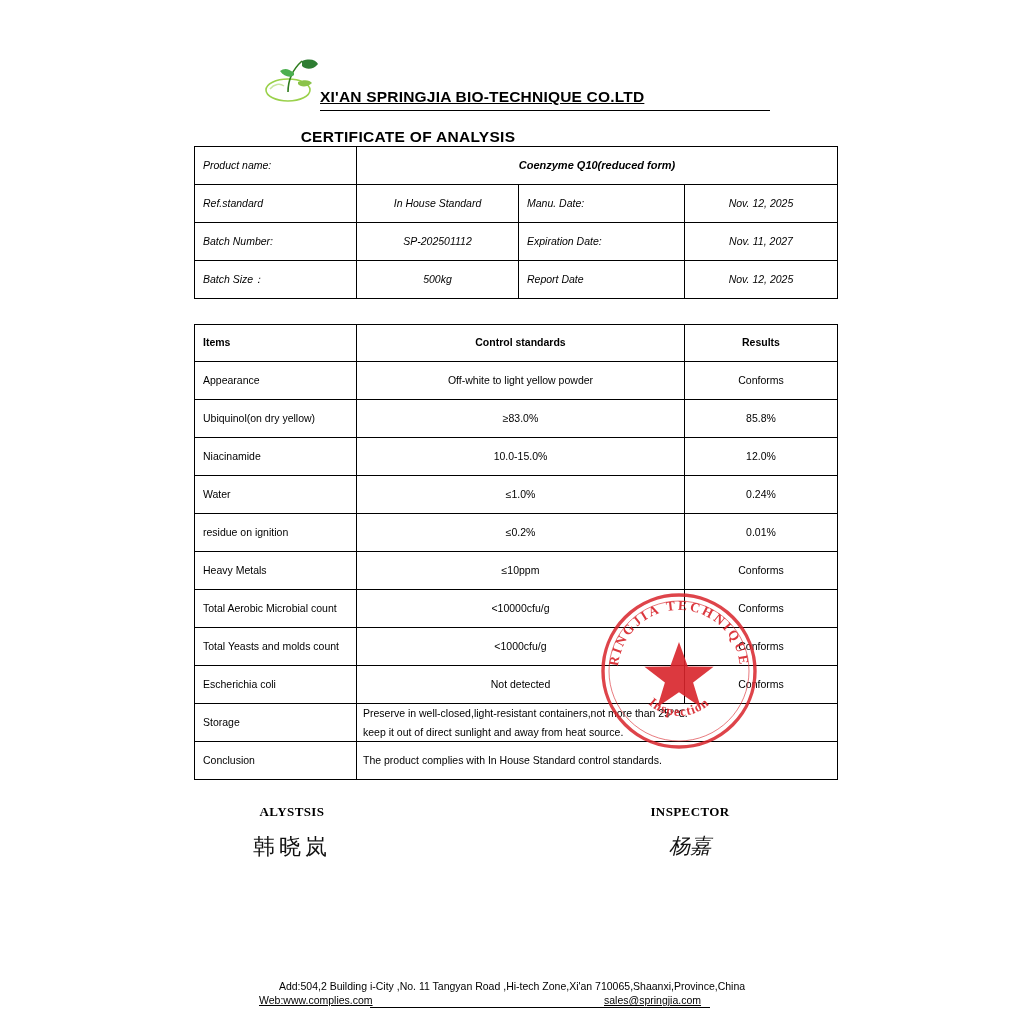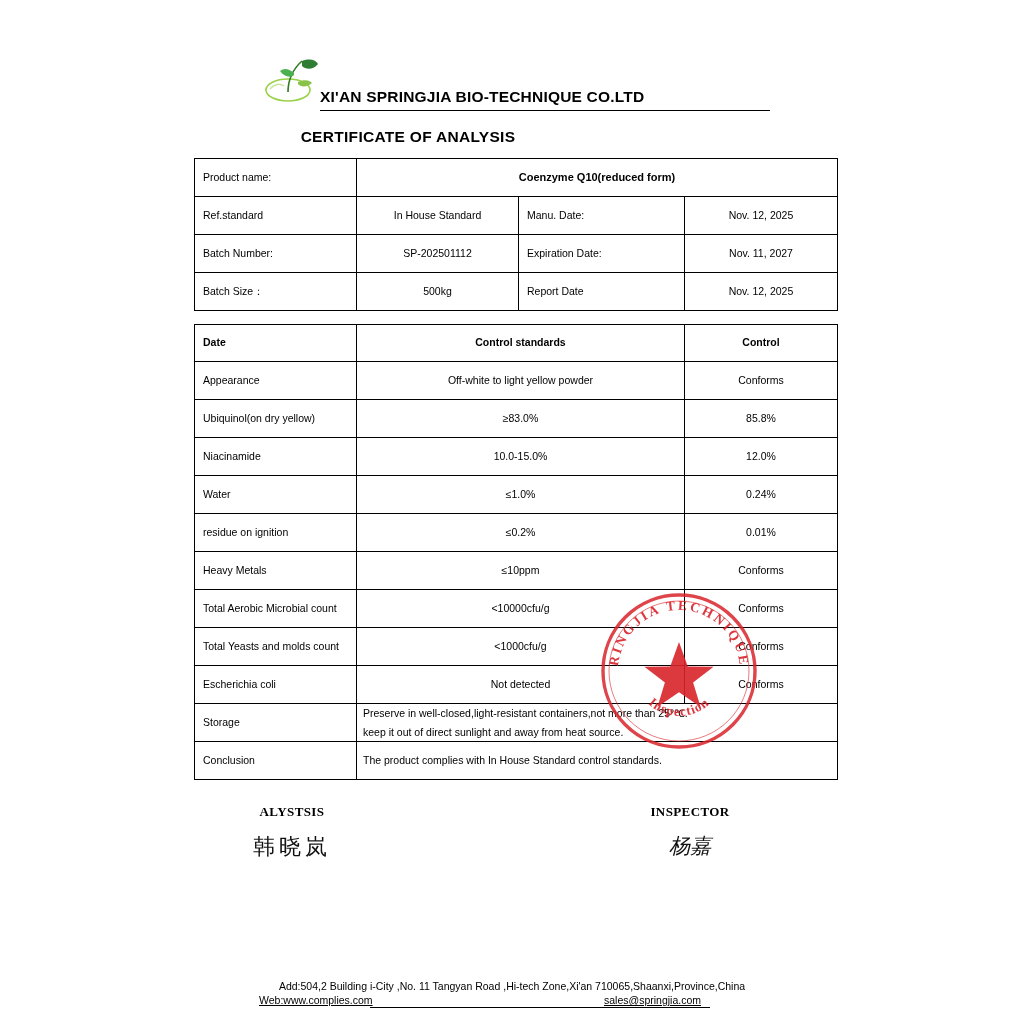--- a/index.html
+++ b/index.html
@@ -38,20 +38,21 @@
     height: 56px;
   }
   .company-name {
     position: absolute;
     left: 62px;
     top: 40px;
     font-size: 15.5px;
     font-weight: bold;
     letter-spacing: 0.2px;
     white-space: nowrap;
+    text-decoration: underline;
   }
   .company-underline {
     position: absolute;
     left: 62px;
     top: 62px;
     width: 450px;
     height: 0;
     border-bottom: 1.3px solid #000;
   }
   .doc-title {
@@ -78,22 +79,23 @@
     border: 1px solid #000;
     font-size: 10.5px;
     padding: 0 8px;
     vertical-align: middle;
     line-height: 1.45;
   }
 
   
   #info-table {
     left: 194px;
-    top: 158px;
+    top: 146px;
     width: 643px;
+    font-style: italic;
   }
   #info-table td { height: 37px; }
   #info-table .c-left { text-align: left; }
   #info-table .c-center { text-align: center; }
   #info-table .prod-val {
     text-align: center;
     font-weight: bold;
     font-size: 11px;
   }
 
@@ -253,23 +255,23 @@
   </table>
 
   <table class="tbl" id="spec-table">
     <colgroup>
       <col style="width:162px">
       <col style="width:328px">
       <col style="width:153px">
     </colgroup>
     <tbody>
       <tr class="hdr">
-        <td class="item">Date</td>
+        <td class="item">Items</td>
         <td class="ctrl">Control standards</td>
-        <td class="res">Control</td>
+        <td class="res">Results</td>
       </tr>
 
       <tr>
         <td class="item">Appearance</td>
         <td class="ctrl">Off-white to light yellow powder</td>
         <td class="res">Conforms</td>
       </tr>
       <tr>
         <td class="item">Ubiquinol(on dry yellow)</td>
         <td class="ctrl">≥83.0%</td>

